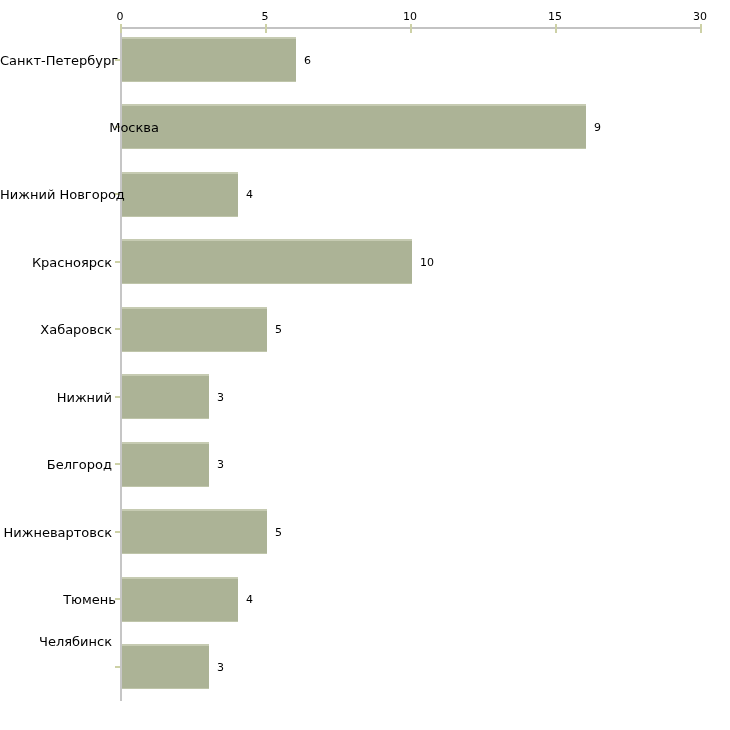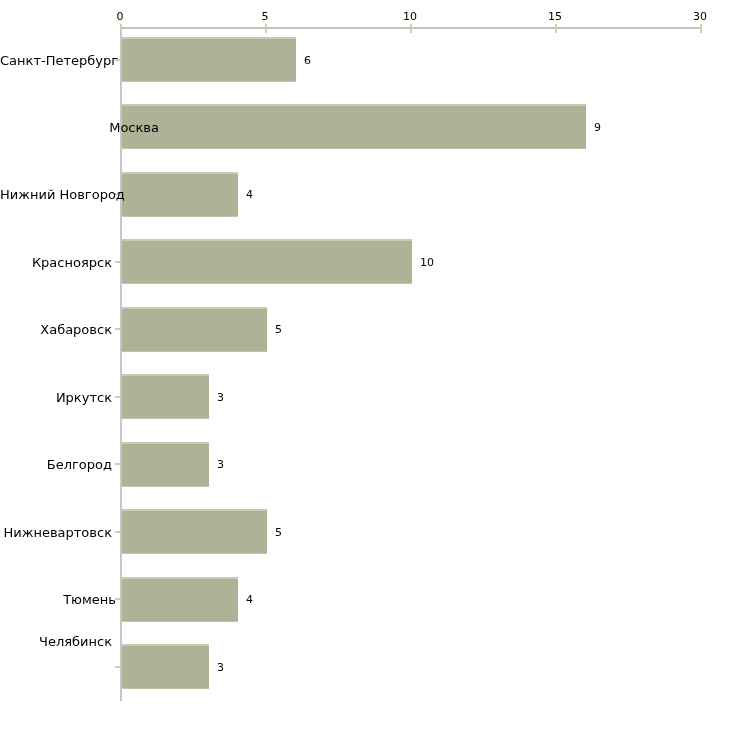--- a/index.html
+++ b/index.html
@@ -84,21 +84,21 @@
       <div class="bar" style="left: 122px; top: 239.35px; width: 290px; height: 45px; background: rgb(172, 179, 150); border-top-color: rgb(198, 203, 178);"></div>
       <div class="cat-tick" style="left: 115px; top: 261.85px;"></div>
       <div class="cat-label" style="left: 0px; width: 112px; top: 261.85px;">Красноярск</div>
       <div class="value-label" style="left: 420px; top: 261.85px;">10</div>
       <div class="bar" style="left: 122px; top: 306.8px; width: 145px; height: 45px; background: rgb(172, 179, 150); border-top-color: rgb(198, 203, 178);"></div>
       <div class="cat-tick" style="left: 115px; top: 329.3px;"></div>
       <div class="cat-label" style="left: 0px; width: 112px; top: 329.3px;">Хабаровск</div>
       <div class="value-label" style="left: 275px; top: 329.3px;">5</div>
       <div class="bar" style="left: 122px; top: 374.25px; width: 87px; height: 45px; background: rgb(172, 179, 150); border-top-color: rgb(198, 203, 178);"></div>
       <div class="cat-tick" style="left: 115px; top: 396.75px;"></div>
-      <div class="cat-label" style="left: 0px; width: 112px; top: 396.75px;">Иркутск</div>
+      <div class="cat-label" style="left: 0px; width: 112px; top: 396.75px;">Нижний</div>
       <div class="value-label" style="left: 217px; top: 396.75px;">3</div>
       <div class="bar" style="left: 122px; top: 441.7px; width: 87px; height: 45px; background: rgb(172, 179, 150); border-top-color: rgb(198, 203, 178);"></div>
       <div class="cat-tick" style="left: 115px; top: 464.2px;"></div>
       <div class="cat-label" style="left: 0px; width: 112px; top: 464.2px;">Белгород</div>
       <div class="value-label" style="left: 217px; top: 464.2px;">3</div>
       <div class="bar" style="left: 122px; top: 509.15px; width: 145px; height: 45px; background: rgb(172, 179, 150); border-top-color: rgb(198, 203, 178);"></div>
       <div class="cat-tick" style="left: 115px; top: 531.65px;"></div>
       <div class="cat-label" style="left: 0px; width: 112px; top: 531.65px;">Нижневартовск</div>
       <div class="value-label" style="left: 275px; top: 531.65px;">5</div>
       <div class="bar" style="left: 122px; top: 576.6px; width: 116px; height: 45px; background: rgb(172, 179, 150); border-top-color: rgb(198, 203, 178);"></div>

